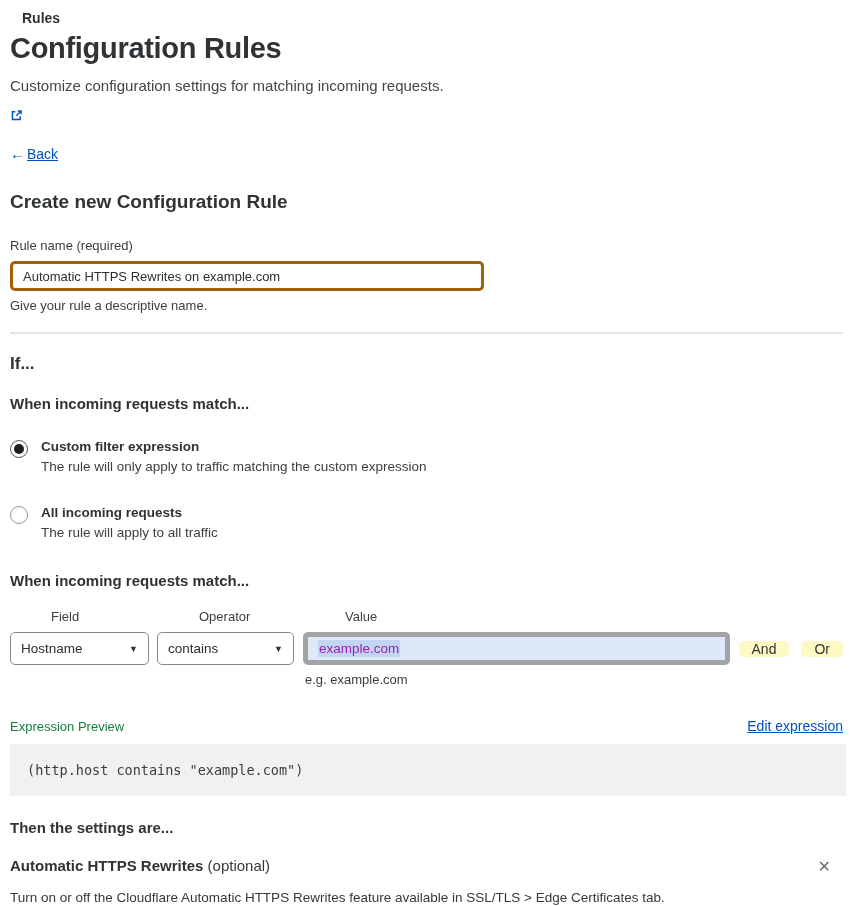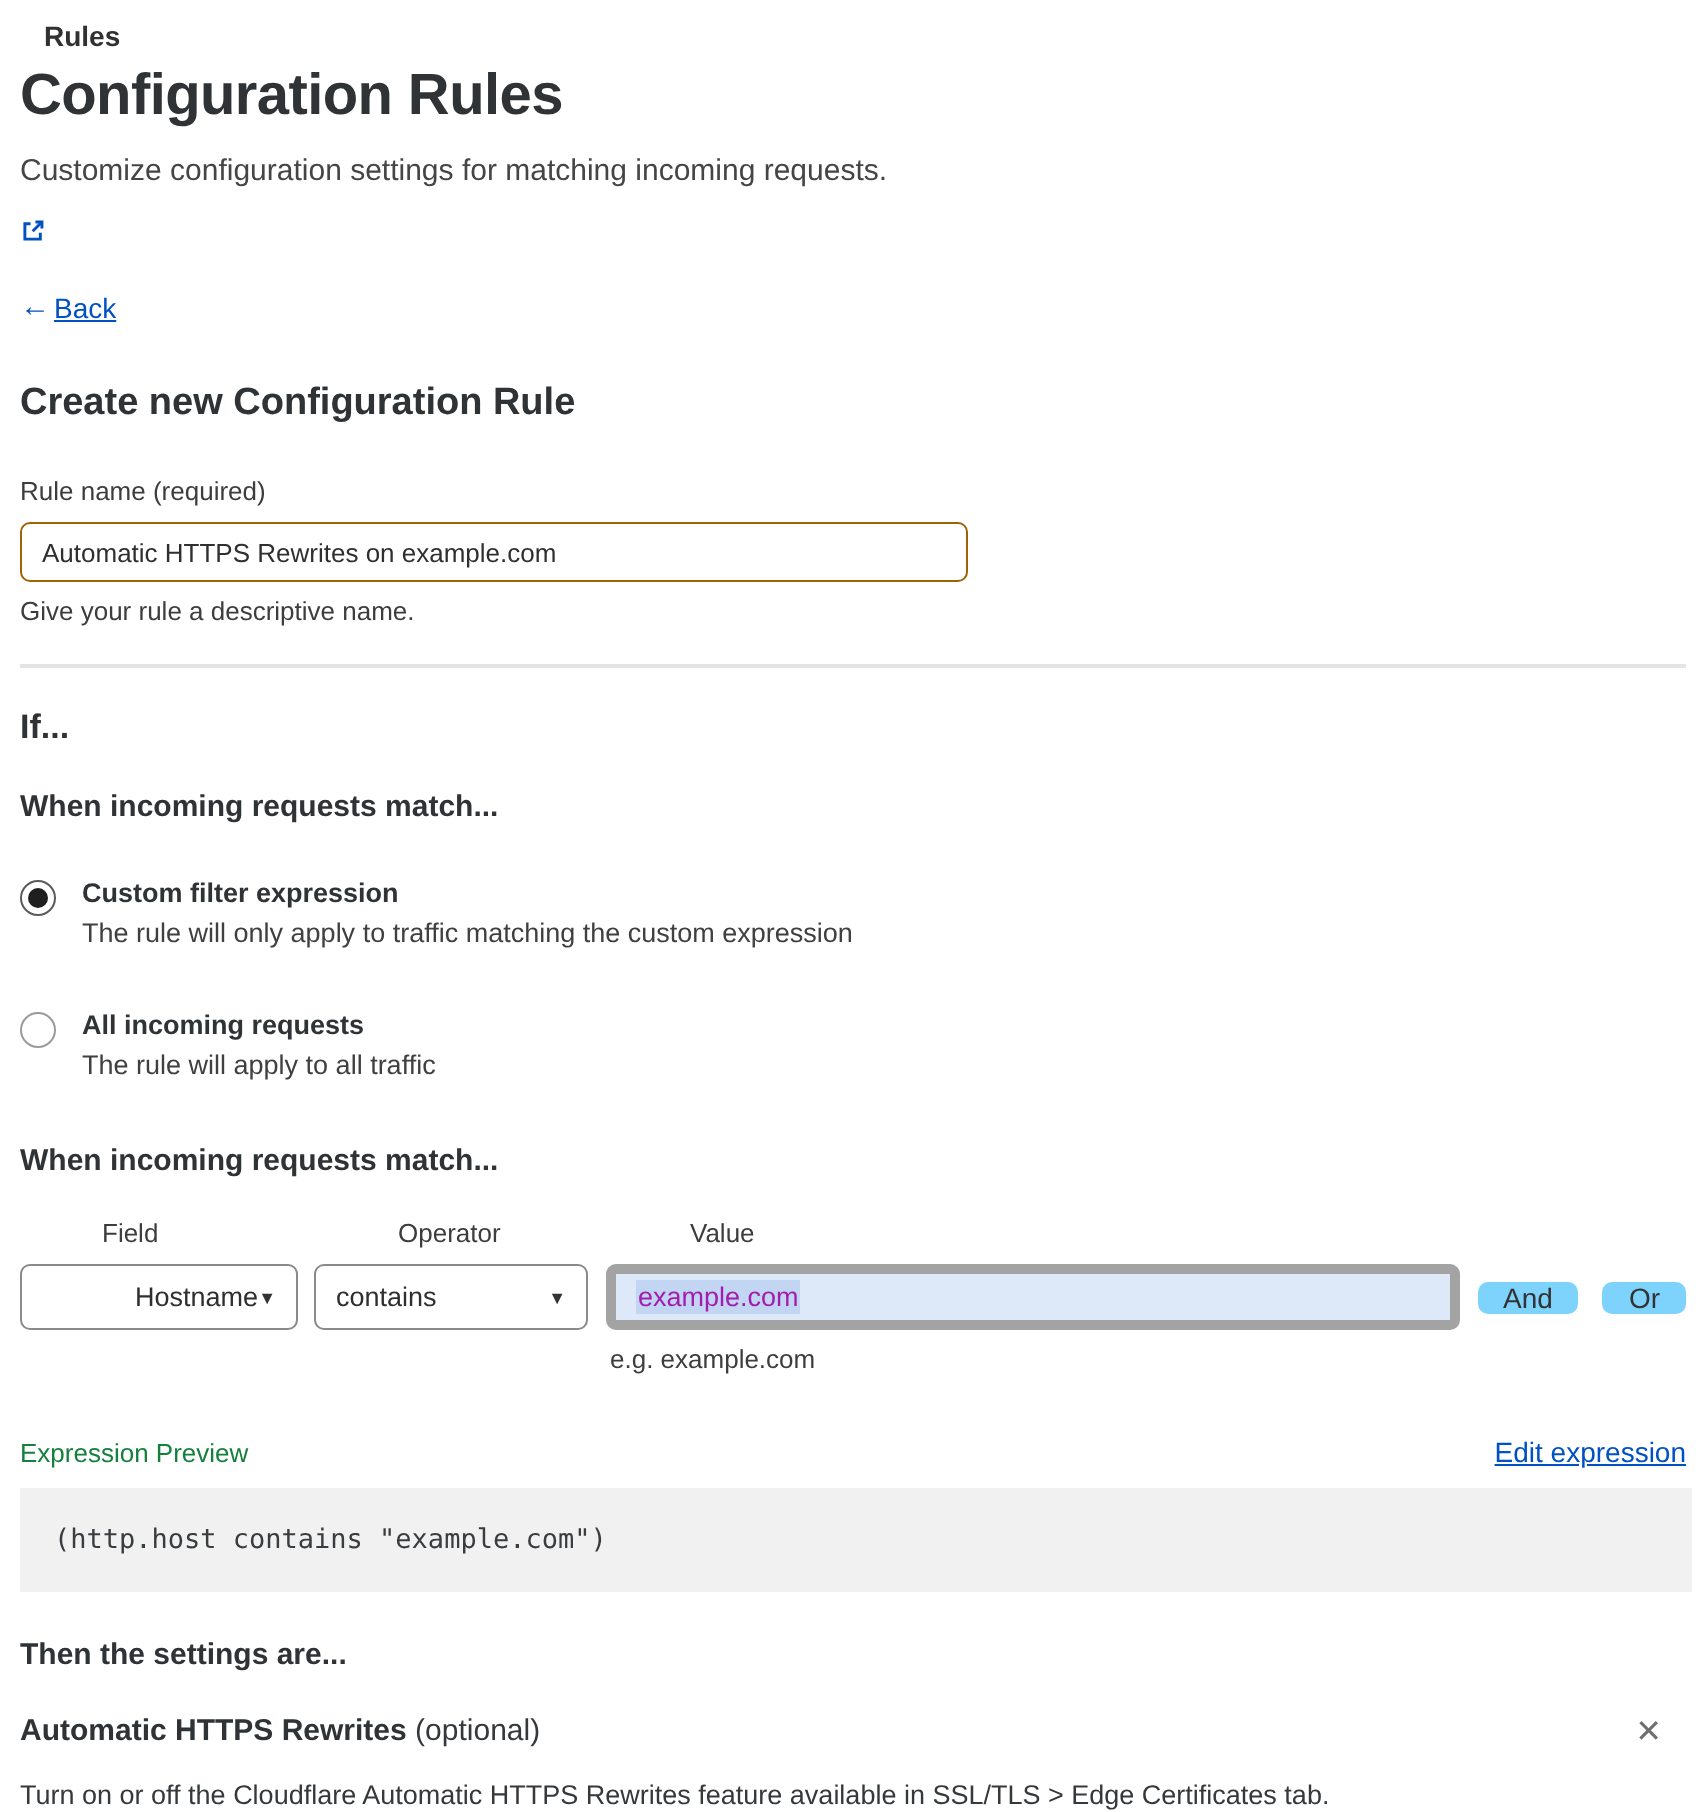--- a/index.html
+++ b/index.html
@@ -20,21 +20,21 @@
   .doc-link-row { margin-top: 15px; display:flex; align-items:center; gap:5px; }
   .ext-icon svg { display:block; }
   .back-row { margin-top: 23px; display:flex; align-items:center; font-size:15px; color:#0051c3; width:max-content; cursor:pointer; }
   .back-arrow { text-decoration:none; margin-right:2px; font-size:15px; }
 
   h2.create-heading { font-size: 19px; font-weight: 700; color:#2f3336; margin-top: 29px; }
 
   .field-label { font-size: 13px; color:#3d3d3d; margin-top: 25px; }
   .rule-name-input {
     margin-top: 8px; width: 474px; height: 30px;
-    border: 1px solid #a16207; border-radius: 5px;
+    border: 3px solid #a16207; border-radius: 5px;
     padding: 12px 10px; font-size: 13px; color:#2f2f2f;
     font-family: "Liberation Sans", sans-serif; background:#fff;
   }
   .hint { font-size: 13px; color:#3d3d3d; margin-top: 7px; }
 
   .divider { border: none; border-top: 2px solid #e4e4e4; margin-top: 19px; }
 
   .if-heading { font-size: 17px; font-weight: 700; color:#2f3336; margin-top: 20px; }
   .sub-bold { font-size: 15px; font-weight: 700; color:#2f3336; }
   .match-subheading { margin-top: 21px; }
@@ -56,34 +56,34 @@
   .matcher-heading { margin-top: 32px; }
   .matcher-labels { display:flex; margin-top: 20px; font-size: 13px; color:#3d3d3d;margin-left:41px; }
   .matcher-labels .lab-field { width: 148px; }
   .matcher-labels .lab-operator { width: 146px; }
   .matcher-row { display:flex; margin-top: 8px; align-items: center; }
   .select-box {
     height: 33px; border: 1px solid #8a8a8a; border-radius: 5px; background:#fff;
     display:flex; align-items:center; justify-content:space-between;
     padding: 0 10px; font-size: 13.5px; color:#2f2f2f; cursor:pointer;
   }
-  .select-field { width: 140px; margin-right: 8px; justify-content: flex-end; }
+  .select-field { width: 140px; margin-right: 8px; }
   .select-operator { width: 138px; margin-right: 9px; }
   .caret { font-size: 9px; color:#333; }
   .value-input {
     width: 430px; height: 33px;
     border: 5px solid #a3a3a3; border-radius: 5px;
     background: #dde8f9;
     display: flex; align-items: center; padding: 0 10px;
     font-size: 13.5px; color:#a21caf; margin-right: 9px;
   }
   .value-input .selected-text { background:#c2d6f3; padding: 1px 1px; }
   .btn-gray {
     height: 16px; border: none; border-radius: 5px;
-    background: #7dd3fc; color:#333; font-size: 14px;
+    background: #fef9c3; color:#333; font-size: 14px;
     padding: 0 13px; cursor: pointer; font-family: "Liberation Sans", sans-serif;
   }
   .btn-and { margin-right: 12px; }
   .value-hint { font-size: 13px; color:#3d3d3d; margin-top: 7px; margin-left: 295px; }
 
   .expr-row { display:flex; justify-content:space-between; align-items:flex-end; margin-top: 31px; }
   .expr-label { font-size: 13px; color:#15803d; }
   .code-box {
     margin-top: 10px; background: #f1f1f1; height: 52px;
     display:flex; align-items:center; padding: 0 17px;

